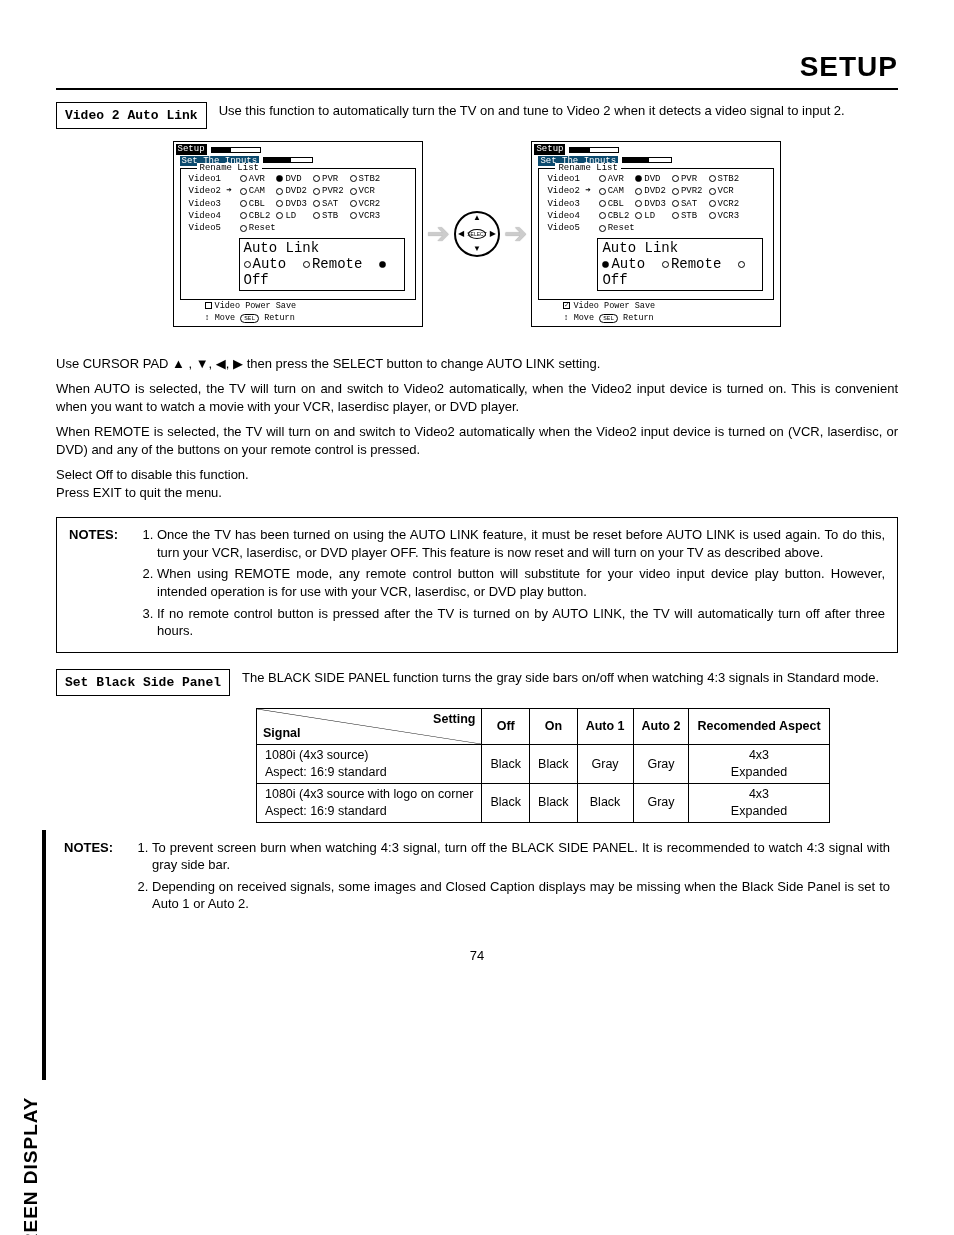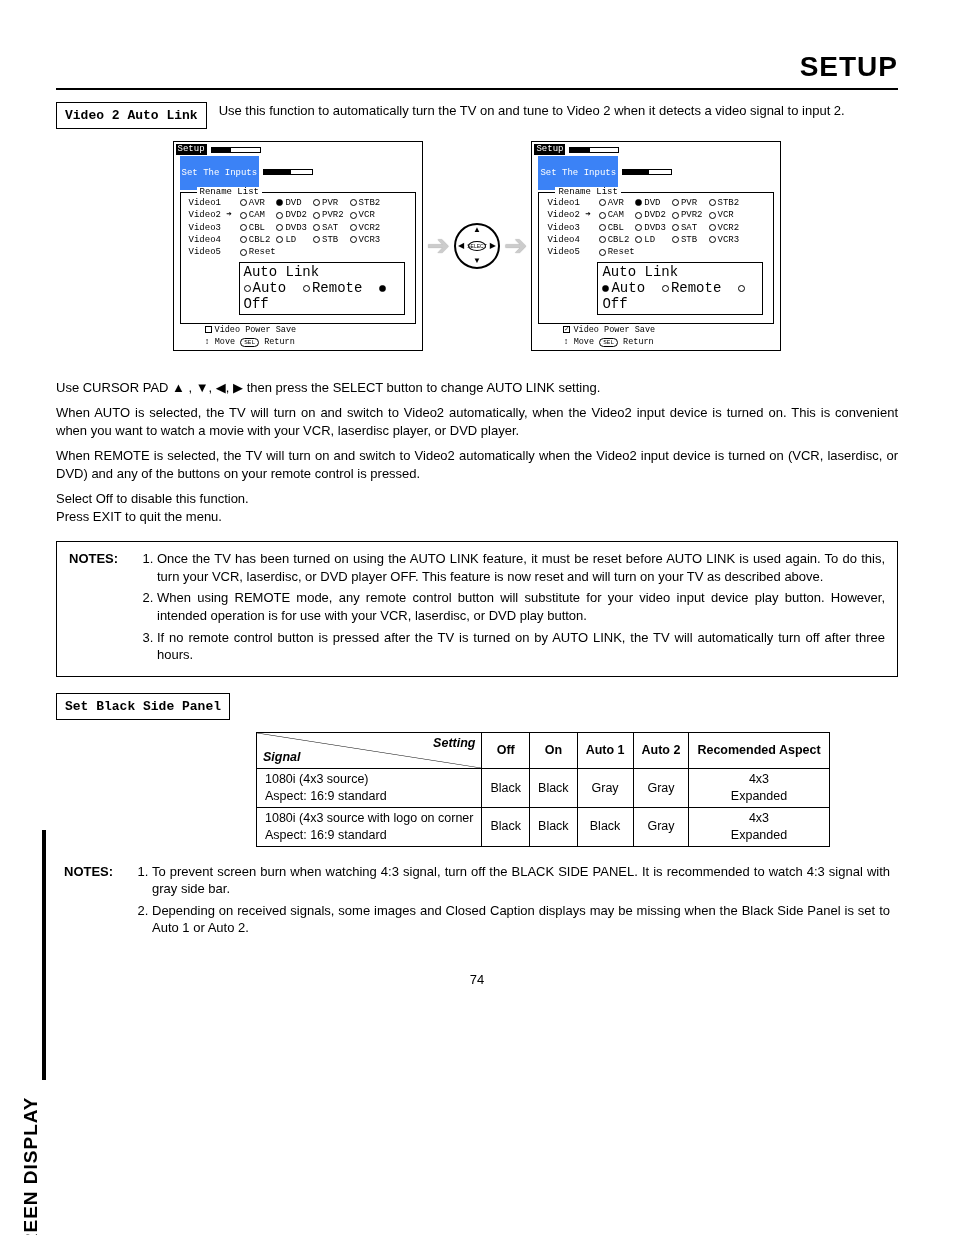--- a/index.html
+++ b/index.html
@@ -52,23 +52,23 @@
     padding: 2px;
   }
   .osd-title {
     display: inline-block;
     background: #000;
     color: #fff;
     padding: 0 2px;
   }
   .osd-sub {
     display: inline-block;
-    background: #3b82f6;
+    background: #0c4a6e;
     color: #fff;
-    padding: 12px 2px;
+    padding: 0 2px;
     margin-top: 1px;
   }
   .osd-top { display:flex; align-items:center; gap:4px; }
   .osd-sub-row { display:flex; align-items:center; gap:4px; margin-left:4px; }
   .osd-group {
     border: 1px solid #000;
     margin: 2px 4px;
     padding: 3px 6px 6px 6px;
     position: relative;
   }
@@ -142,21 +142,20 @@
   }
   .tbl .sig {
     text-align: left;
     min-width: 160px;
   }
   .tbl .hdr-split {
     position: relative;
     text-align: left;
     min-width:160px;
     height: 36px;
-    font-style: italic;
   }
   .tbl .hdr-split .a { position:absolute; top:2px; right:6px; }
   .tbl .hdr-split .b { position:absolute; bottom:2px; left:6px;text-align:right; }
   .tbl .hdr-split svg { position:absolute; inset:0; width:100%; height:100%; }
   .page-num {
     text-align:center;
     margin-top: 30px;
     font-size: 13px;
   }
   .side-wrap {
@@ -339,20 +338,21 @@
     <ol class="notes-list" id="notes1-list">
         <li>Once the TV has been turned on using the AUTO LINK feature, it must be reset before AUTO LINK is used again. To do this, turn your VCR, laserdisc, or DVD player OFF. This feature is now reset and will turn on your TV as described above.</li>
         <li>When using REMOTE mode, any remote control button will substitute for your video input device play button. However, intended operation is for use with your VCR, laserdisc, or DVD play button.</li>
         <li>If no remote control button is pressed after the TV is turned on by AUTO LINK, the TV will automatically turn off after three hours.</li>
       </ol>
   </div>
 </div>
 
 <div class="intro-row">
   <span class="section-label">Set Black Side Panel</span>
+  <div class="intro-text">The BLACK SIDE PANEL function turns the gray side bars on/off when watching 4:3 signals in Standard mode.</div>
 </div>
 
 <table class="tbl">
   <tbody>
       <tr>
     <th class="hdr-split">
       <svg viewBox="0 0 100 100" preserveAspectRatio="none">
             <line x1="0" y1="0" x2="100" y2="100" stroke="#000" stroke-width="1"></line>
           </svg>
       <span class="a">Setting</span>

